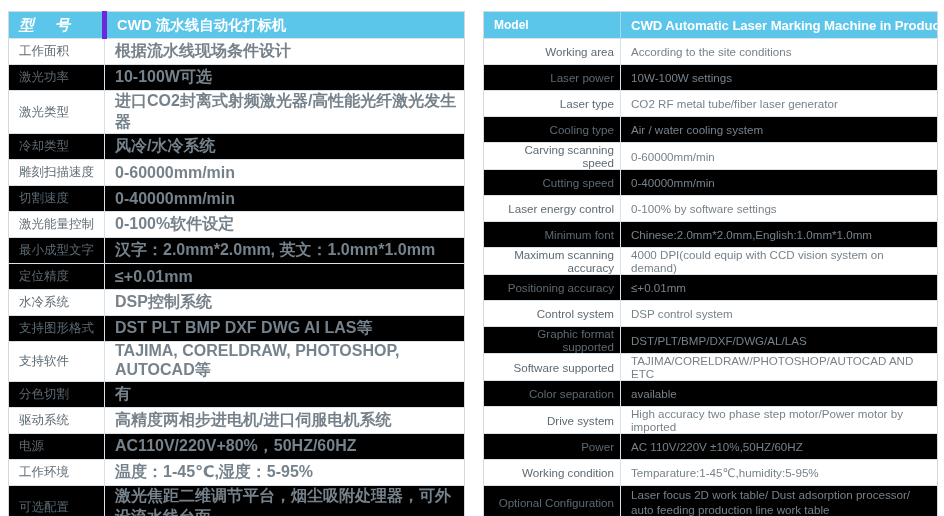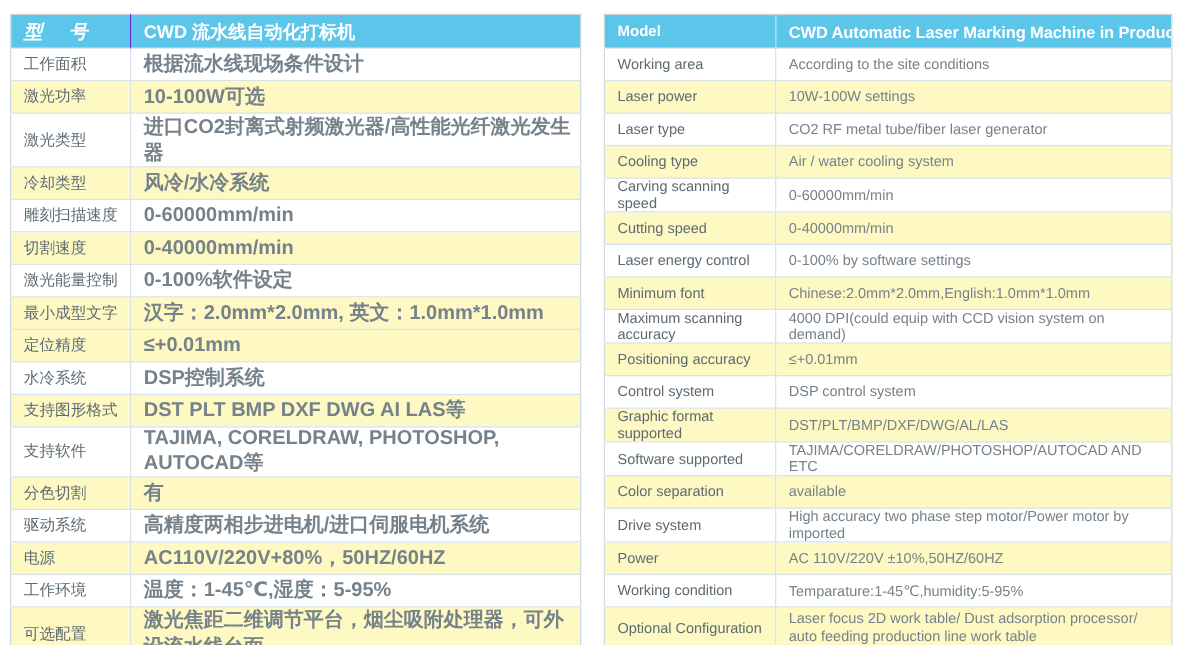--- a/index.html
+++ b/index.html
@@ -48,21 +48,21 @@
     white-space: nowrap;
     overflow: hidden;
   }
   .table-left tr.header-row th.hdr-label {
     font-size: 15px;
     letter-spacing: 3px;
     font-style: italic;
   }
   .table-left tr.header-row th.hdr-value {
     font-size: 14.5px;
-    border-left: 1px solid #6d28d9;
+    border-left: 5px solid #6d28d9;
   }
   .table-right tr.header-row th.hdr-label {
     font-size: 12px;
   }
   .table-right tr.header-row th.hdr-value {
     font-size: 13.2px;
     border-left: 1px solid #9fdcf2;
     letter-spacing: -0.1px;
   }
 
@@ -73,24 +73,24 @@
     height: 26px;
     padding: 0 6px 0 10px;
     box-sizing: border-box;
     vertical-align: middle;
     overflow: hidden;
   }
   .spec-table td:first-child { border-left: none; }
 
   .table-left td.cell-label { font-size: 12.5px; color: #5d6a73; }
   .table-left td.cell-value { font-size: 16px; color: #76828b; font-weight: bold; }
-  .table-right td.cell-label { font-size: 11.6px; color: #5d6a73; }
+  .table-right td.cell-label { font-size: 11.6px; color: #5d6a73; text-align: right; }
   .table-right td.cell-value { font-size: 11.6px; color: #76828b; }
 
-  tr.band td { background: #fef9c3; }
+  tr.band td { background: #000000; }
   tr.plain td { background: #ffffff; }
 
   td.two-line {
     line-height: 1.25;
     padding-top: 2px;
     padding-bottom: 2px;
     font-size: 11.2px;
   }
   tr.tall-row td { height: 34px; }
 </style>

